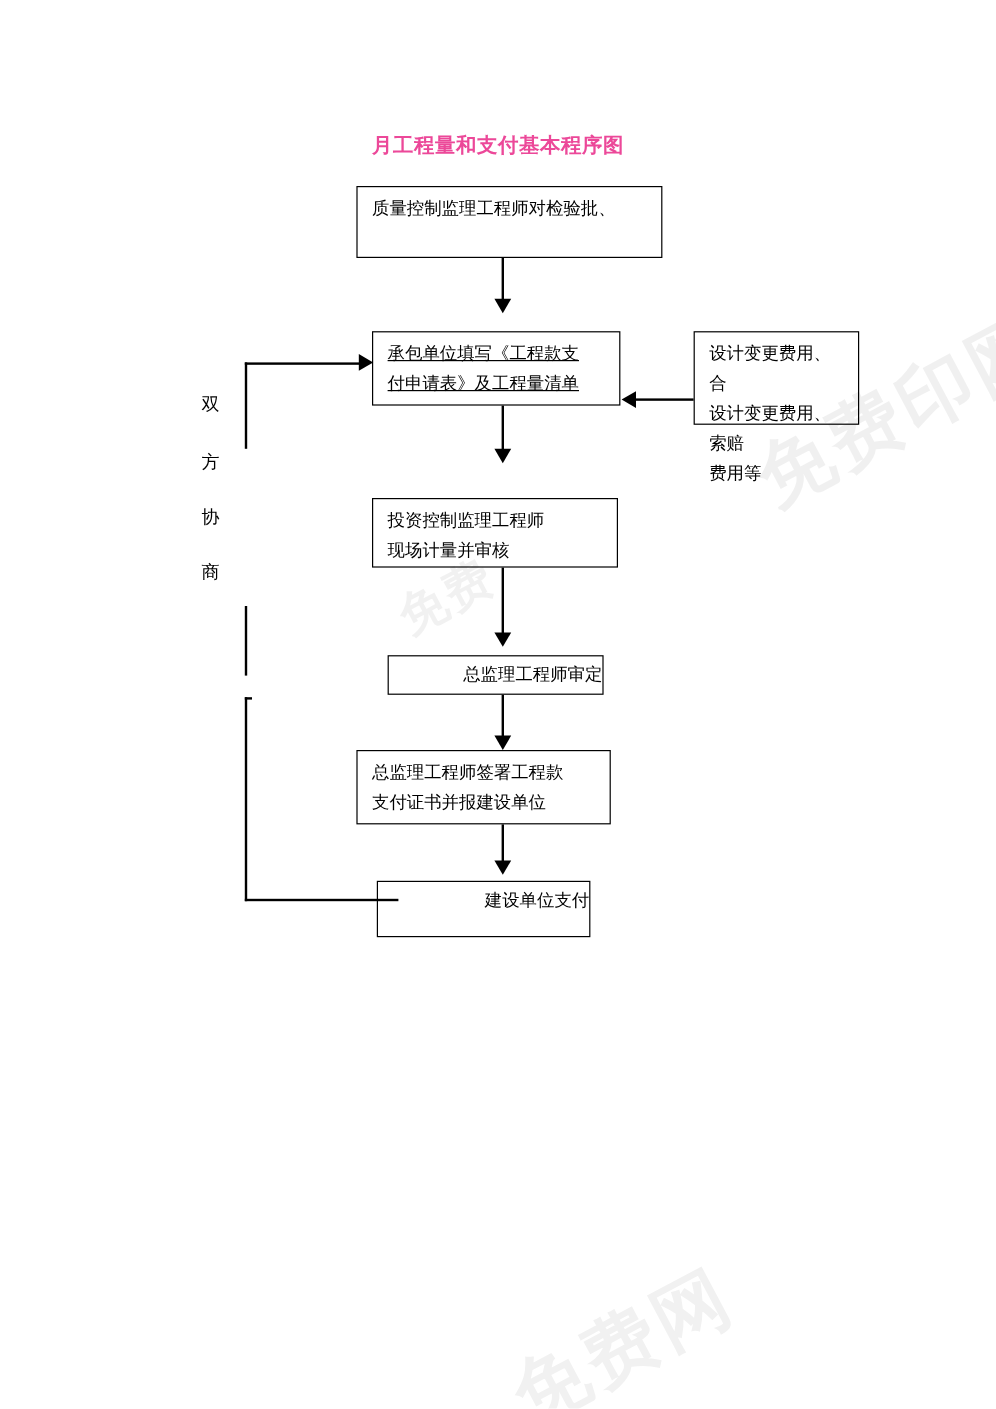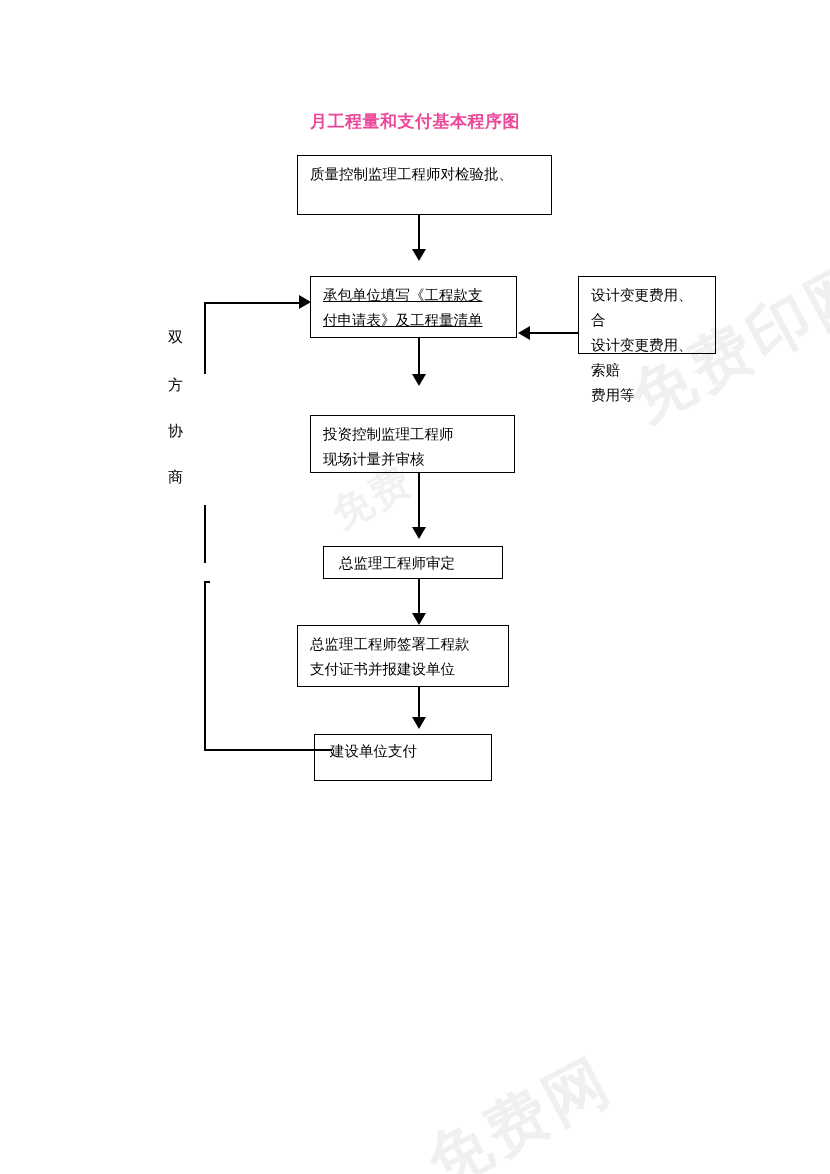--- a/index.html
+++ b/index.html
@@ -32,22 +32,22 @@
     position: absolute;
     border: 1.5px solid #000000;
     box-sizing: border-box;
     background: transparent;
     color: #000000;
     font-size: 14.5px;
     line-height: 25px;
     padding: 6px 10px 0 12px;
   }
   .node.center {
-    text-align: left;
-    padding: 6px 15px;
+    text-align: right;
+    padding: 6px 0;
   }
   .vline {
     position: absolute;
     width: 2px;
     background: #000000;
   }
   .hline {
     position: absolute;
     height: 2px;
     background: #000000;

